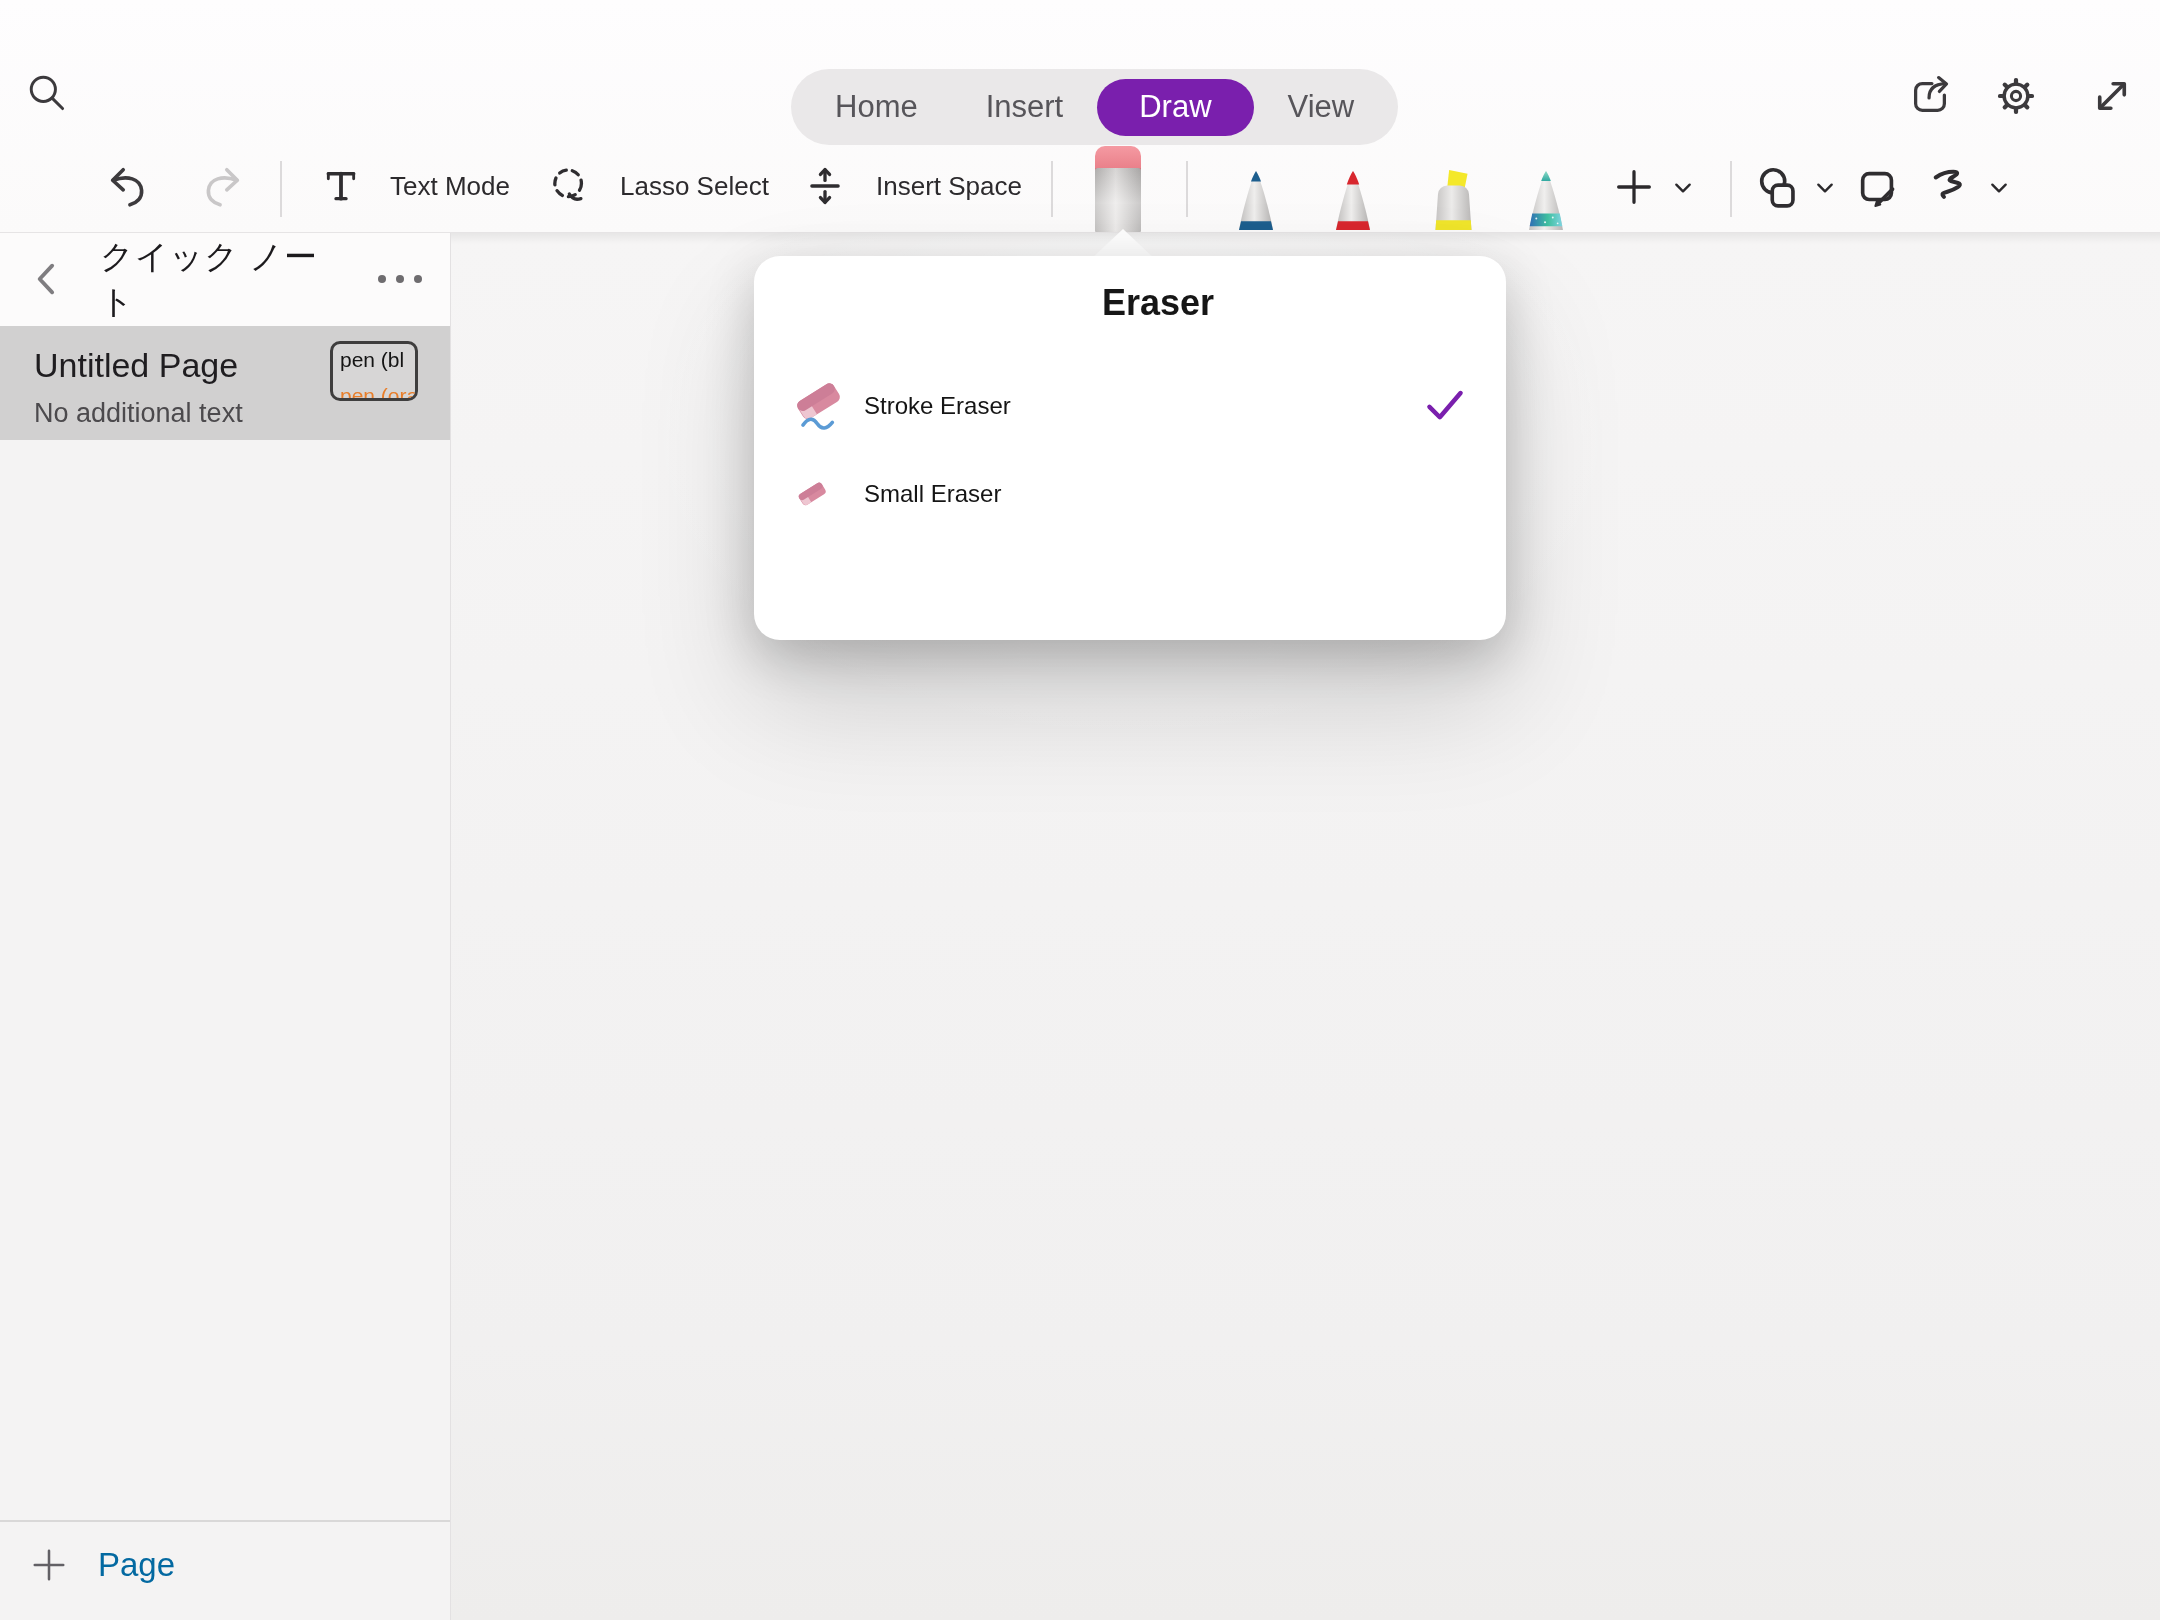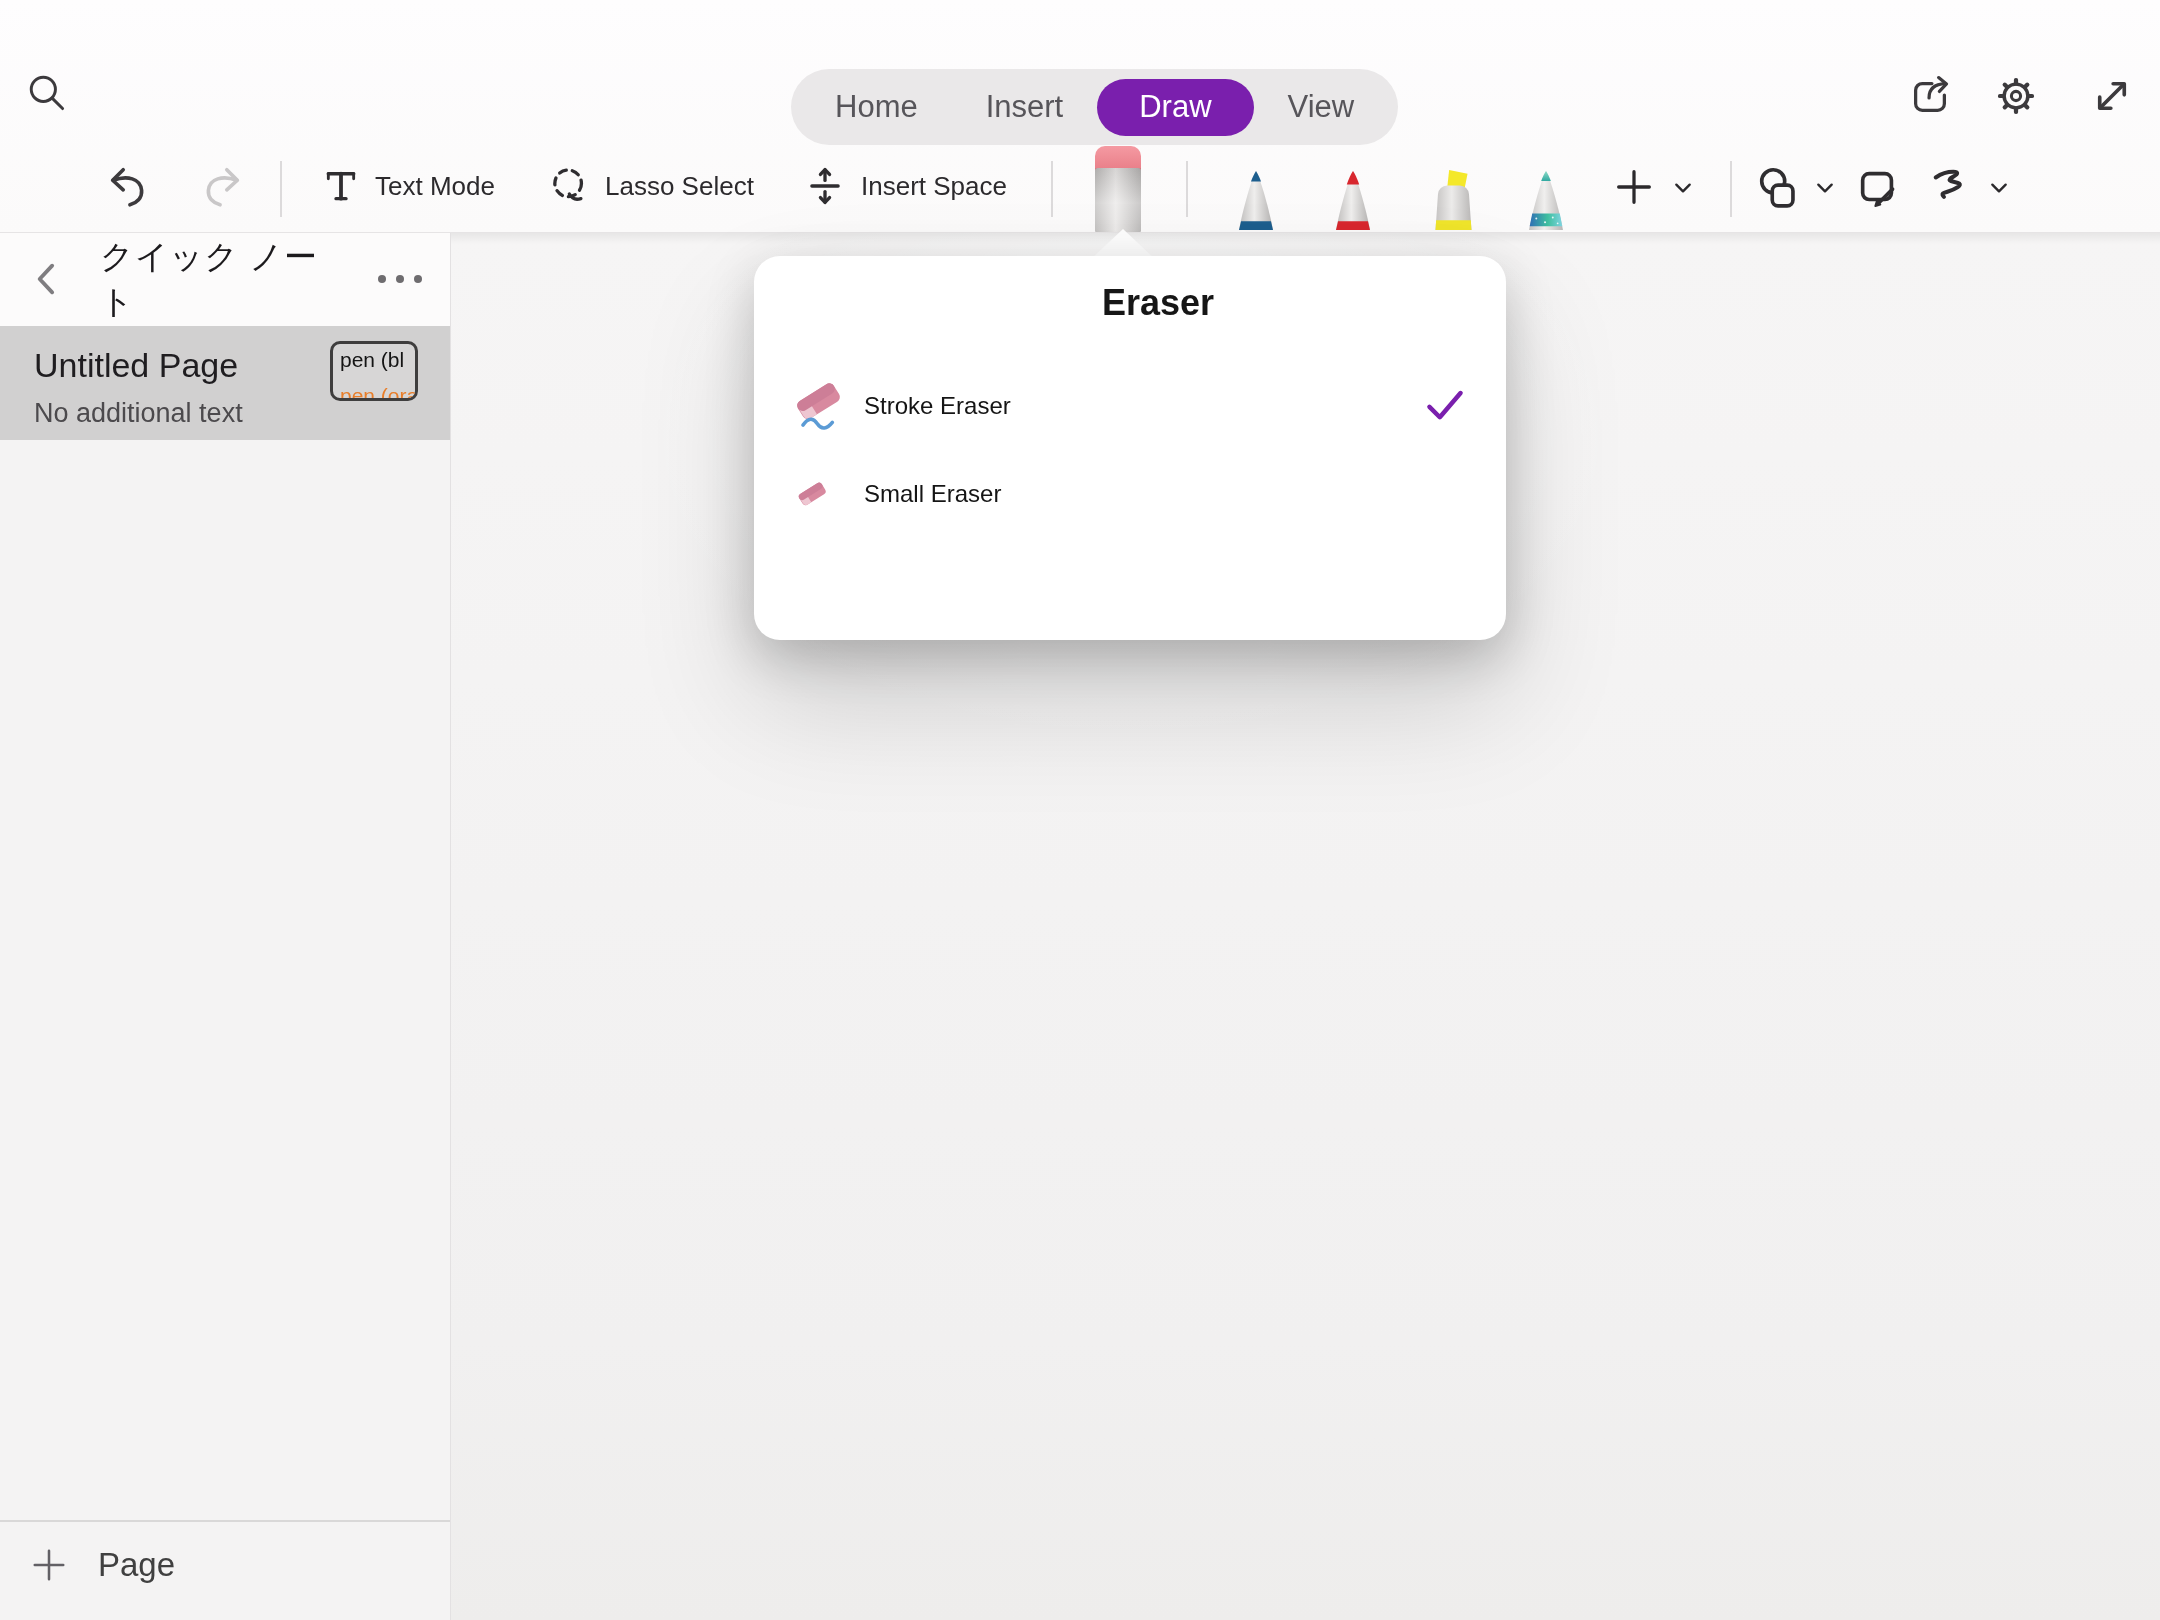--- a/index.html
+++ b/index.html
@@ -15,21 +15,21 @@
           opacity:.55;z-index:5;pointer-events:none;}
   .iconbtn{position:absolute;display:flex;align-items:center;justify-content:center;
           background:none;border:none;padding:0;cursor:pointer;}
   svg{display:block;}
   .tabbar{position:absolute;left:791px;top:69px;height:76px;border-radius:38px;
           background:#eae8e9;display:flex;align-items:center;padding:0 10px;}
   .tab{height:57px;display:flex;align-items:center;padding:0 34px;font-size:31px;
        color:#57555a;border:none;background:none;border-radius:38px;cursor:pointer;}
   .tab.active{background:#7a1fad;color:#fff;padding:0 42px;}
   .toolbtn{position:absolute;top:160px;height:52px;display:flex;align-items:center;
-       gap:15px;background:none;border:none;padding:0;cursor:pointer;
+       gap:30px;background:none;border:none;padding:0;cursor:pointer;
        font-size:26px;color:#2c2a2d;}
   .vdiv{position:absolute;top:161px;width:2px;height:56px;background:#dcdadb;}
   
   .eraser-tool{position:absolute;left:1095px;top:146px;width:46px;height:86px;
        border:none;background:none;padding:0;cursor:pointer;}
   .eraser-cap{position:absolute;left:0;top:0;width:46px;height:26px;
        border-radius:10px 10px 3px 3px;
        background:linear-gradient(180deg,#f59aa2 0%,#e97f89 90%);}
   .eraser-body{position:absolute;left:0;top:22px;width:46px;height:64px;
        border-radius:3px 3px 1px 1px;
@@ -47,21 +47,21 @@
        cursor:pointer;}
   .page-title{position:absolute;left:34px;top:20px;font-size:34px;color:#1f1d20;}
   .page-sub{position:absolute;left:34px;top:72px;font-size:27px;color:#4c4a4d;}
   .thumb{position:absolute;left:330px;top:15px;width:88px;height:60px;border-radius:10px;
        border:3px solid #3f3e3e;background:#d7d6d6;box-sizing:border-box;overflow:hidden;
        padding:4px 0 0 7px;}
   .thumb .l1{font-size:21px;color:#141414;white-space:nowrap;}
   .thumb .l2{font-size:21px;color:#e87e2a;white-space:nowrap;margin-top:12px;}
   .sb-footer{position:absolute;left:0;bottom:0;width:450px;height:98px;border-top:2px solid #d9d8d8;}
   .add-page{position:absolute;left:30px;top:24px;display:flex;align-items:center;gap:30px;
-       border:none;background:none;font-size:33px;color:#404040;cursor:pointer;padding:0;}
+       border:none;background:none;font-size:33px;color:#0369a1;cursor:pointer;padding:0;}
   
   .canvas{position:absolute;left:451px;top:233px;width:1709px;height:1387px;
        background:
         radial-gradient(680px 430px at 680px 200px,#ffffff 0%,rgba(255,255,255,0) 72%),
         linear-gradient(180deg,#f6f5f5 0%,#f1f0f0 80%,#eeedec 100%);}
   
   .popover{position:absolute;z-index:40;}
   .pop-arrow{position:absolute;left:1092px;top:229px;width:0;height:0;
        border-left:31px solid transparent;border-right:31px solid transparent;
        border-bottom:29px solid #fff;}

